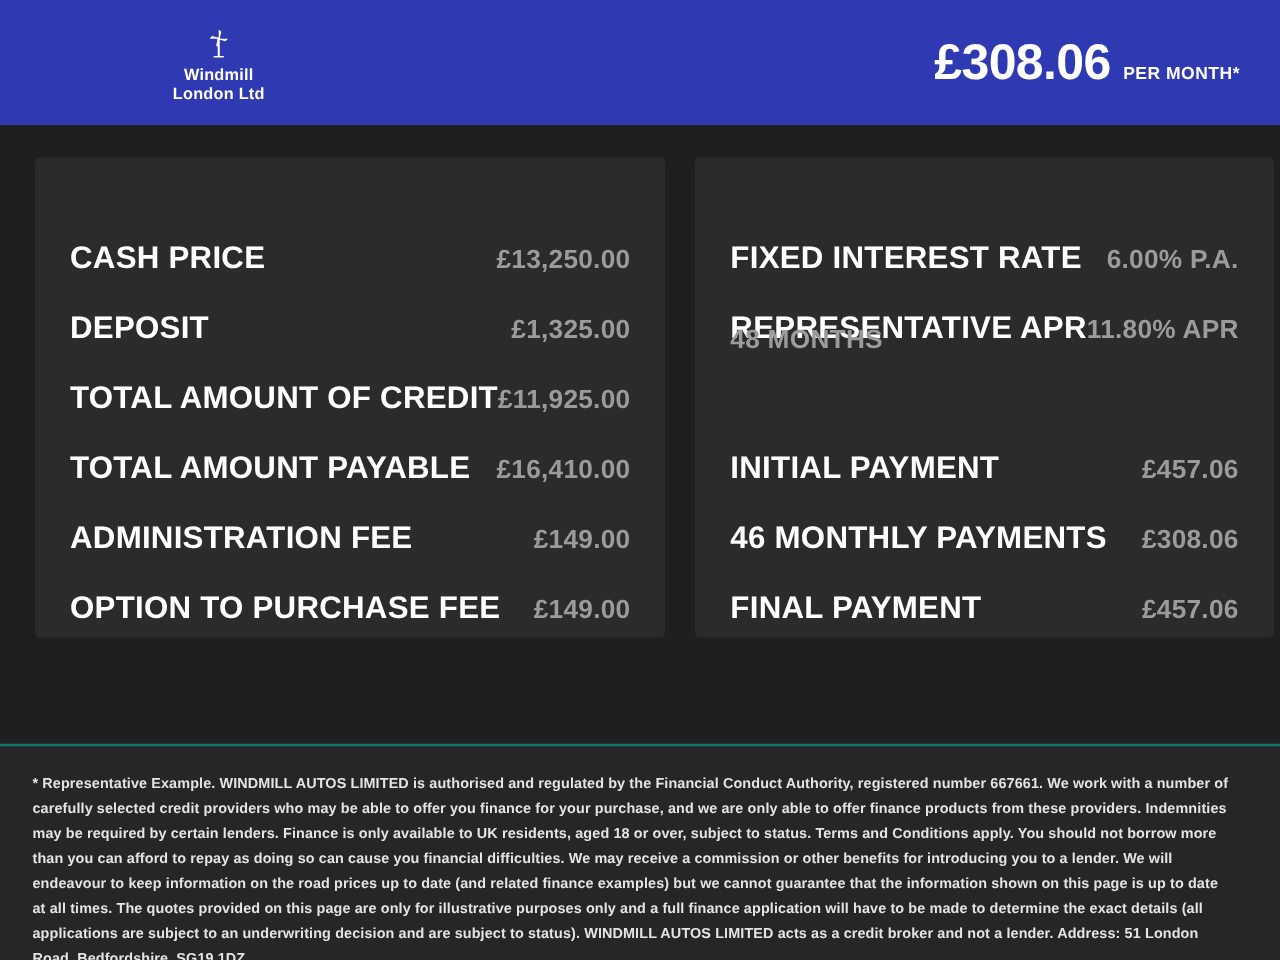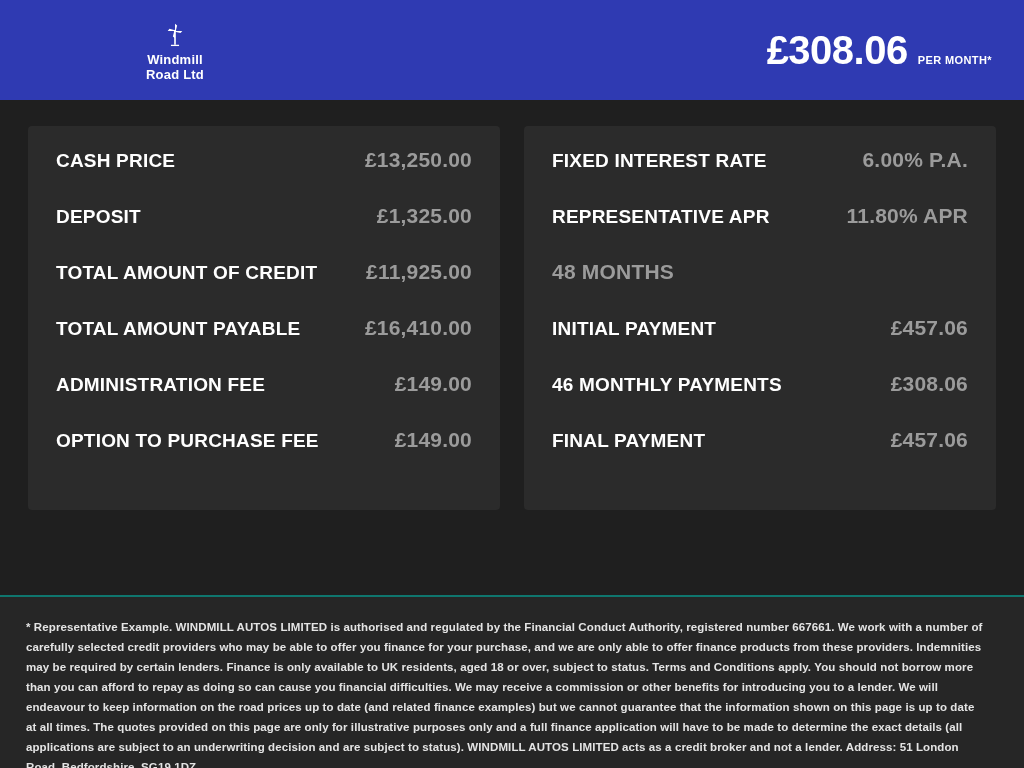--- a/index.html
+++ b/index.html
@@ -53,21 +53,21 @@
     align-items: baseline;
     color: #ffffff;
   }
   .price-amount {
     font-size: 40px;
     font-weight: bold;
     letter-spacing: -0.5px;
     line-height: 40px;
   }
   .price-suffix {
-    font-size: 11px;
+    font-size: 14px;
     font-weight: bold;
     margin-left: 10px;
     letter-spacing: .4px;
   }
 
   
   .section-title {
     color: #ffffff;
     font-size: 21px;
     font-weight: bold;
@@ -88,24 +88,25 @@
     padding: 22px 28px 26px 28px;
   }
   .row {
     display: flex;
     align-items: baseline;
     justify-content: space-between;
     height: 56px;
   }
   .row-label {
     color: #ffffff;
-    font-size: 19px;
+    font-size: 25px;
     font-weight: bold;
     letter-spacing: .2px;
     white-space: nowrap;
+    margin-top: 44px;
   }
   .row-value {
     color: #9b9b9b;
     font-size: 21px;
     font-weight: bold;
     letter-spacing: .2px;
     white-space: nowrap;
     text-align: right;
   }
 
@@ -140,21 +141,21 @@
           <path d="M15 12 h2 v16 h-2 z"></path>
           <path d="M16 11 L16 2 L18.6 4.2 L16.9 11 z"></path>
           <path d="M16 11 L25 11 L22.8 13.6 L16 11.9 z"></path>
           <path d="M16 11 L16 20 L13.4 17.8 L15.1 11 z"></path>
           <path d="M16 11 L7 11 L9.2 8.4 L16 10.1 z"></path>
           <circle cx="16" cy="11" r="1.5"></circle>
           <path d="M11 28 h10 v1.6 h-10 z"></path>
         </g>
       </svg>
       <div class="brand-name">Windmill</div>
-      <div class="brand-name">Road Ltd</div>
+      <div class="brand-name">London Ltd</div>
     </div>
 
     <div class="price-block">
       <span class="price-amount">£308.06</span>
       <span class="price-suffix">PER MONTH*</span>
     </div>
   </div>
 
 
   <div class="panels">

